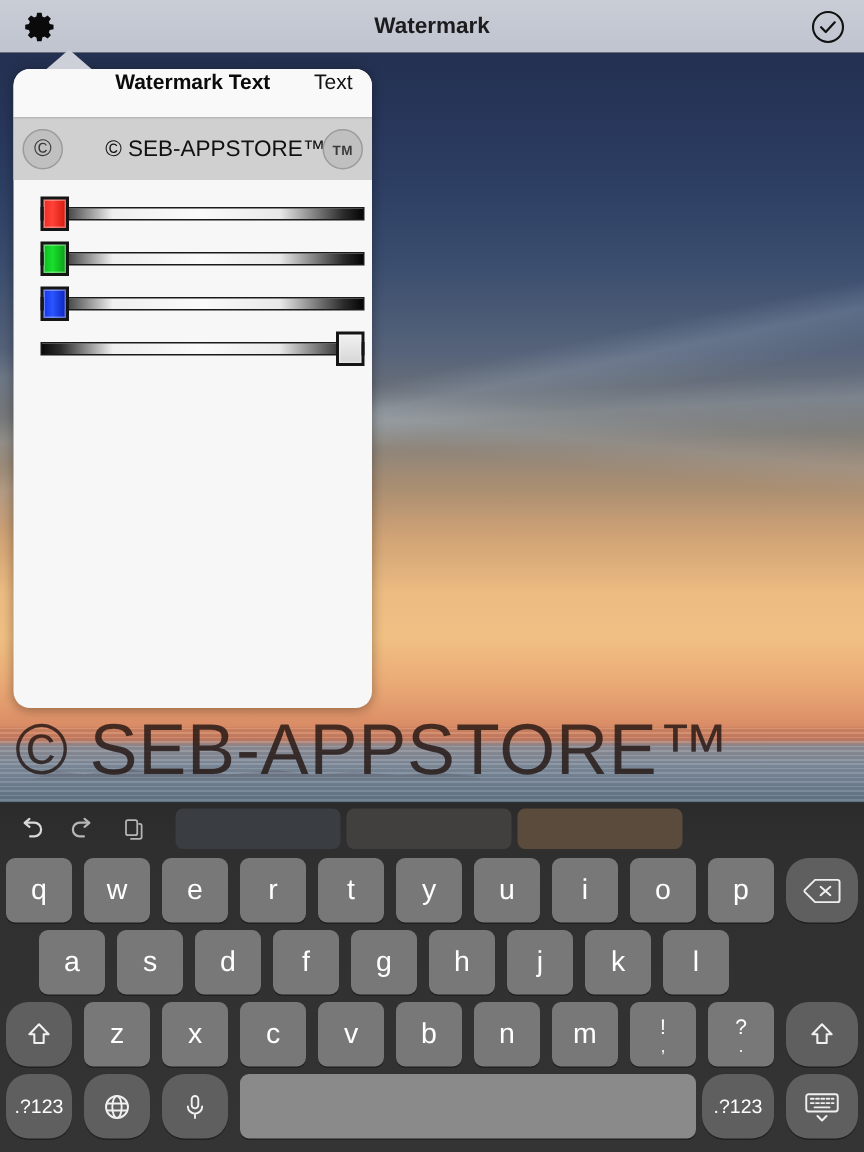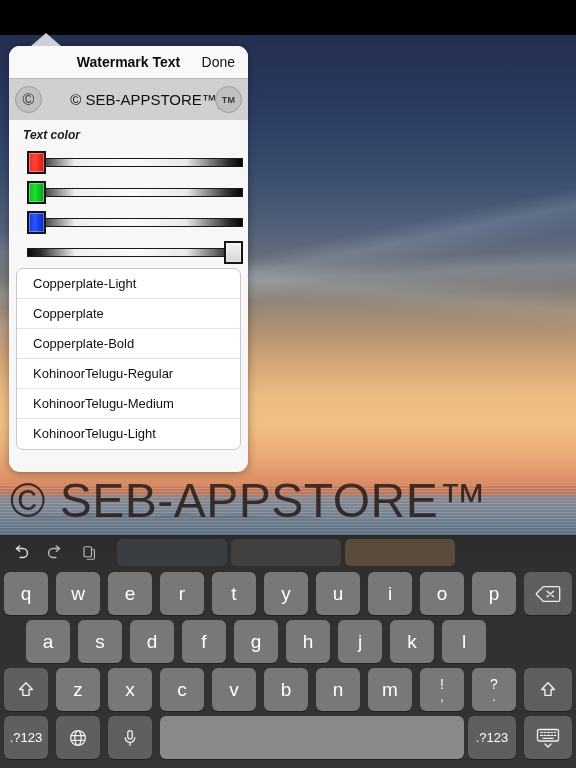--- a/index.html
+++ b/index.html
@@ -90,21 +90,21 @@
   #popover-arrow {
     position: absolute; left: 22px; top: -13px;
     width: 0; height: 0;
     border-left: 15px solid transparent;
     border-right: 15px solid transparent;
     border-bottom: 13px solid #cdd0d8;
   }
   #pop-header {
     position: relative; height: 32px;
     background: #f9f9f9; border-radius: 11px 11px 0 0;
-    display: flex; align-items: center; justify-content: center;
+    display: flex; justify-content: center;
   }
   #pop-header .ptitle { font-size: 14px; font-weight: bold; color: #0b0b0b; }
   #pop-header .save { position: absolute; right: 13px; font-size: 14px; color: #111; cursor: pointer; }
 
   #text-row {
     position: relative; height: 42px;
     background: #d0d0d0;
     border-top: 1px solid #b9b9b9;
     display: flex; align-items: center;
   }
@@ -187,84 +187,90 @@
 
   .kb-row { position: relative; height: 48px; }
   .key {
     position: absolute; top: 2px; height: 43px;
     background: #787878; border-radius: 6px;
     color: #fff; font-size: 19px;
     display: flex; align-items: center; justify-content: center;
     cursor: pointer; user-select: none;
     box-shadow: 0 1px 0 rgba(0,0,0,.35);
   }
-  .key.dark { background: #5f5f5f; }
+  .key.dark { background: #5f5f5f; border-radius: 15px; }
   .key.blue { background: #0a84ff; font-size: 15px; }
   .key.space { background: #8a8a8a; }
   .key.small { font-size: 13px; }
   .key.stack { flex-direction: column; line-height: 1.0; font-size: 13px; }
   .key.stack span.top { font-size: 14px; }
   .key.stack span.bot { font-size: 12px; opacity: .95; }
 </style>
 </head>
 <body>
 
 <div id="screen">
 
   <div id="photo">
     <div class="rays"></div>
     <div class="hills"></div>
     <div class="sea"></div>
     <div id="watermark-photo-text">© SEB-APPSTORE™</div>
   </div>
 
+  <div id="navbar">
+    <div id="gear-btn">
+      <svg viewBox="0 0 24 24" width="26" height="26">
+        <path fill="#0a0a0a" d="M12 8.2a3.8 3.8 0 100 7.6 3.8 3.8 0 000-7.6zm0 5.6a1.8 1.8 0 110-3.6 1.8 1.8 0 010 3.6z"></path>
+        <path fill="#0a0a0a" d="M20 13.4v-2.8l-2.3-.4a6 6 0 00-.6-1.4l1.3-1.9-2-2-1.9 1.3a6 6 0 00-1.4-.6L12.7 3.3h-2.8l-.4 2.3a6 6 0 00-1.4.6L6.2 4.9l-2 2 1.3 1.9a6 6 0 00-.6 1.4l-2.3.4v2.8l2.3.4c.15.5.35.96.6 1.4l-1.3 1.9 2 2 1.9-1.3c.44.25.9.45 1.4.6l.4 2.3h2.8l.4-2.3c.5-.15.96-.35 1.4-.6l1.9 1.3 2-2-1.3-1.9c.25-.44.45-.9.6-1.4l2.3-.4z"></path>
+      </svg>
+    </div>
+    <div class="title">Watermark</div>
+    <div id="check-btn">
+      <svg viewBox="0 0 24 24" width="24" height="24">
+        <circle cx="12" cy="12" r="10" fill="none" stroke="#111" stroke-width="1.4"></circle>
+        <path d="M7.4 12.2l3.1 3.1 6-6.4" fill="none" stroke="#111" stroke-width="1.5" stroke-linecap="round" stroke-linejoin="round"></path>
+      </svg>
+    </div>
+  </div>
 
   <div id="popover">
     <div id="popover-arrow"></div>
 
     <div id="pop-header">
       <div class="ptitle">Watermark Text</div>
-      <div class="save">Done</div>
+      <div class="save">Text</div>
     </div>
 
     <div id="text-row">
       <div id="copy-btn" class="round-btn">©</div>
       <div id="wm-field" title="Watermark text"><span>© SEB-APPSTORE™</span><span id="wm-caret"></span></div>
       <div id="tm-btn" class="round-btn">TM</div>
     </div>
 
     <div id="pop-body">
-      <div class="section-label">Text color</div>
 
       <div class="slider-row">
         <div class="slider-track"></div>
         <div class="slider-thumb thumb-r"></div>
       </div>
       <div class="slider-row">
         <div class="slider-track"></div>
         <div class="slider-thumb thumb-g"></div>
       </div>
       <div class="slider-row">
         <div class="slider-track"></div>
         <div class="slider-thumb thumb-b"></div>
       </div>
       <div class="slider-row alpha">
         <div class="slider-track"></div>
         <div class="slider-thumb thumb-a"></div>
       </div>
 
 
-      <div id="font-list">
-        <div class="font-item">Copperplate-Light</div>
-        <div class="font-item">Copperplate</div>
-        <div class="font-item">Copperplate-Bold</div>
-        <div class="font-item">KohinoorTelugu-Regular</div>
-        <div class="font-item">KohinoorTelugu-Medium</div>
-        <div class="font-item">KohinoorTelugu-Light</div>
-      </div>
     </div>
   </div>
 
   <div id="keyboard">
 
     <div id="kb-toolbar">
       <div class="kb-tool-icon" id="undo-icon">
         <svg viewBox="0 0 24 24" width="22" height="22">
           <path d="M8 7H14a5 5 0 010 10h-3" fill="none" stroke="#d9d9d9" stroke-width="1.6" stroke-linecap="round" stroke-linejoin="round"></path>
           <path d="M10.5 4.3L7 7.2l3.5 2.9" fill="none" stroke="#d9d9d9" stroke-width="1.6" stroke-linecap="round" stroke-linejoin="round"></path>

